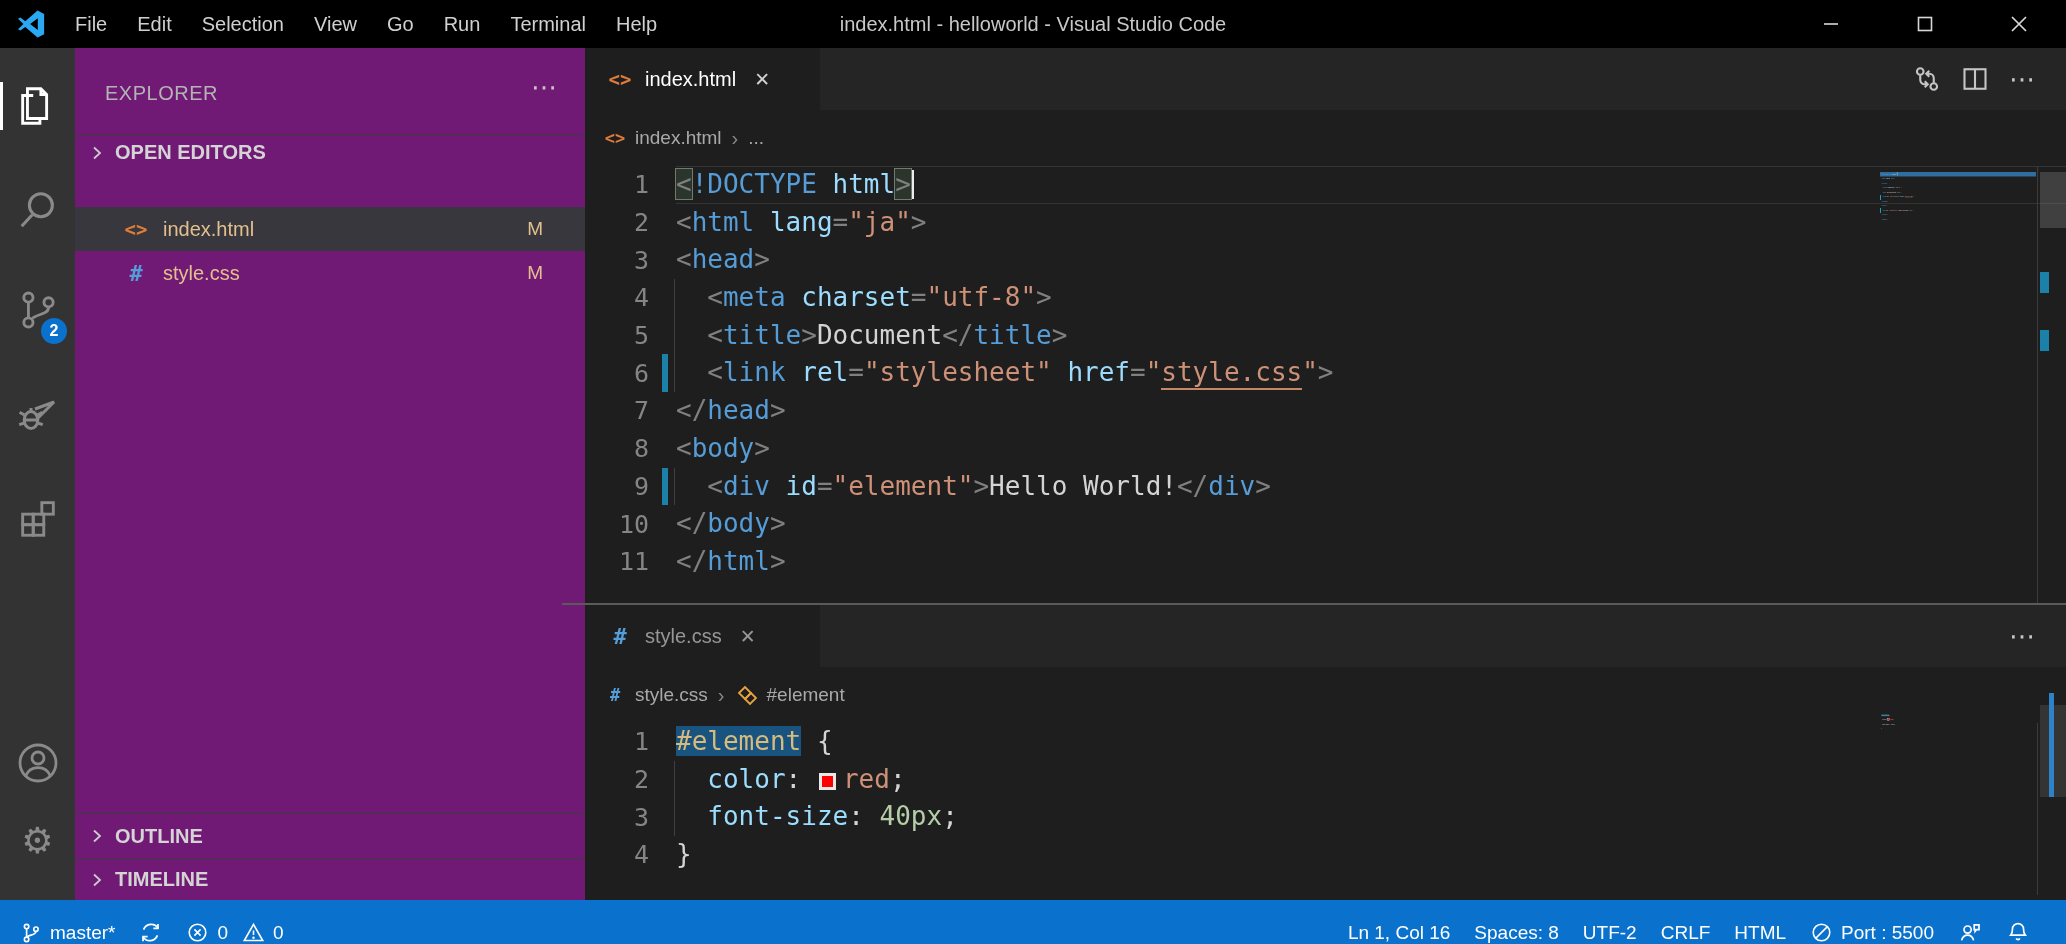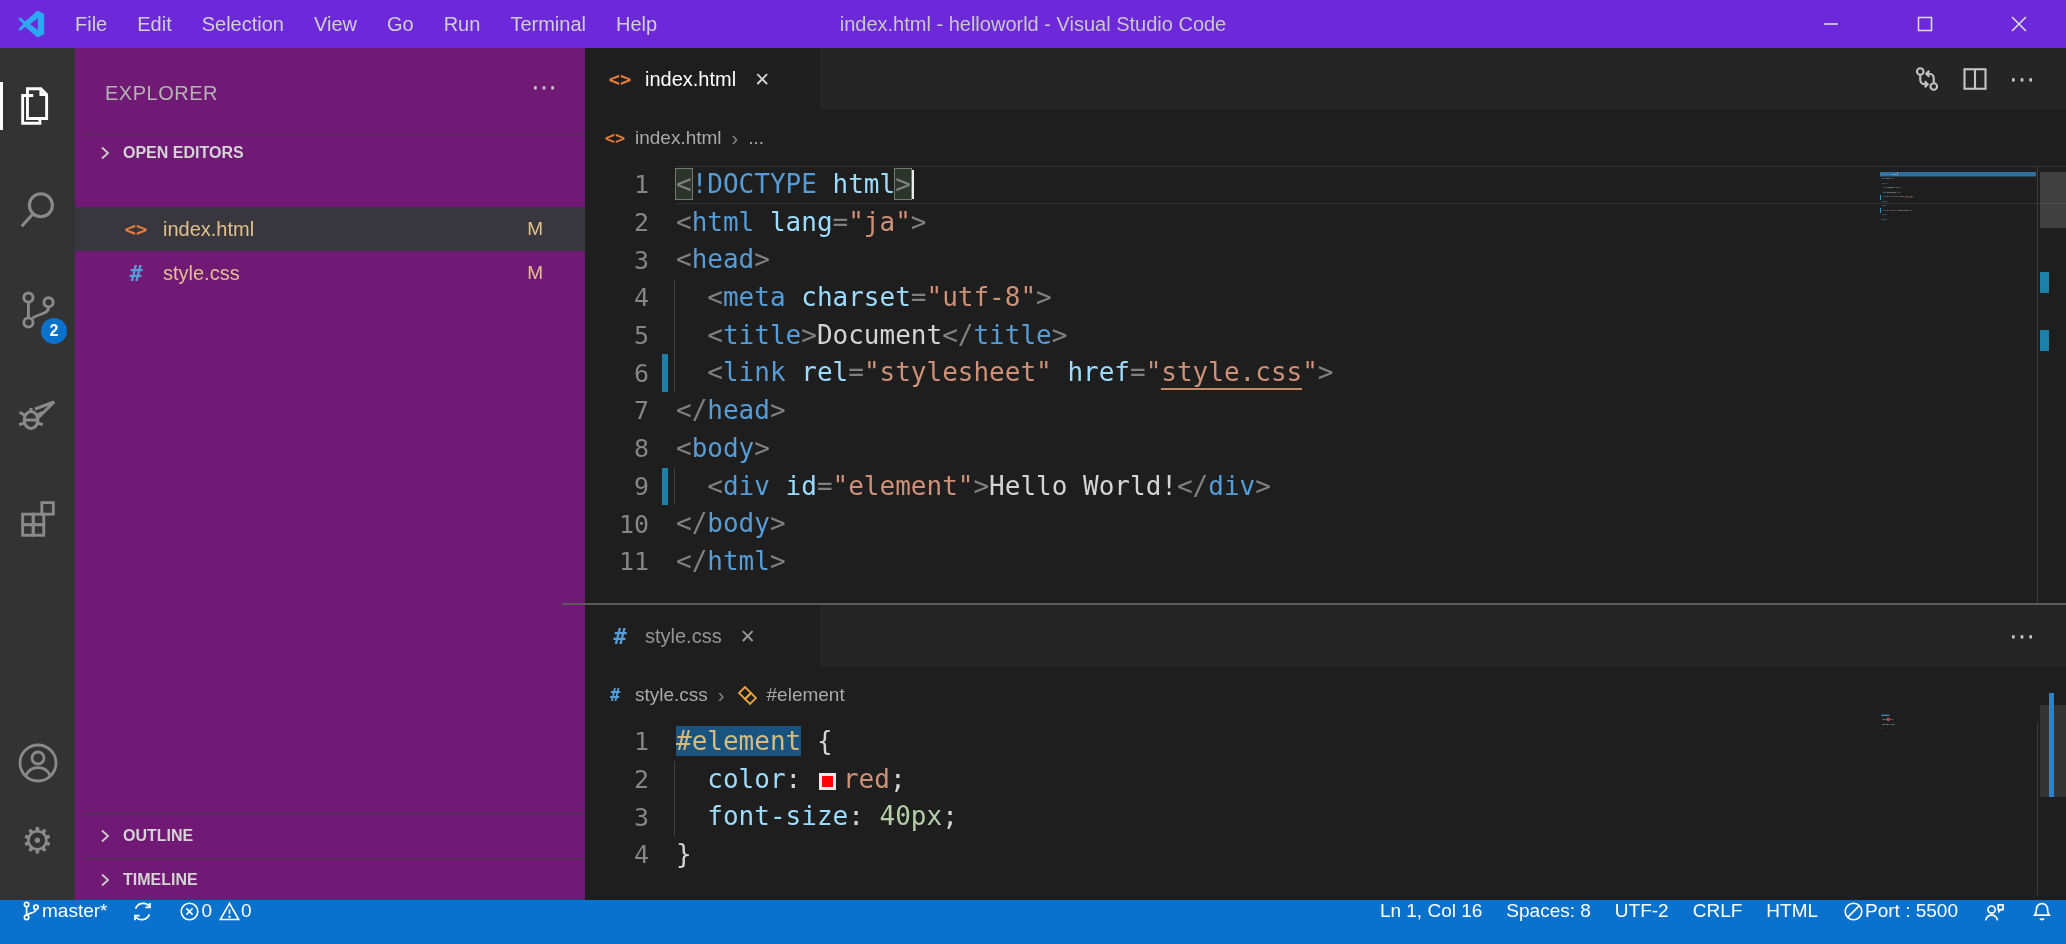--- a/index.html
+++ b/index.html
@@ -1,52 +1,52 @@
 <!DOCTYPE html>
 <html><head>
 <meta charset="utf-8">
 <style>
   html,body{margin:0;padding:0;background:#1e1e1e;}
   *{box-sizing:border-box;}
   #win{position:relative;width:2066px;height:944px;overflow:hidden;background:#1e1e1e;
        font-family:"Liberation Sans",sans-serif;color:#ccc;-webkit-font-smoothing:antialiased;}
 
   
-  #titlebar{position:absolute;left:0;top:0;width:2066px;height:48px;background:#6d28d9;
+  #titlebar{position:absolute;left:0;top:0;width:2066px;height:48px;background:#000000;
             display:flex;align-items:center;}
   #logo{width:30px;height:30px;margin:0 14px 0 16px;flex:none;}
   #menus{display:flex;align-items:center;height:100%;}
   .menu-item{padding:0 15px;font-size:20px;color:#d0d0d0;line-height:48px;cursor:default;}
   #win-title{position:absolute;left:0;right:0;text-align:center;font-size:20px;color:#c8c8c8;pointer-events:none;}
   #win-controls{margin-left:auto;display:flex;align-items:center;height:100%;}
   .win-btn{width:94px;height:48px;display:flex;align-items:center;justify-content:center;color:#d8d8d8;}
 
   
   #statusbar{position:absolute;left:0;top:900px;width:2066px;height:44px;background:#0a72cc;
              display:flex;align-items:center;color:#fff;font-size:19px;}
-  .sb-item{display:flex;align-items:flex-start;padding:0 12px;height:100%;white-space:nowrap;}
+  .sb-item{display:flex;align-items:flex-end;gap:8px;padding:0 12px;height:100%;white-space:nowrap;}
   #sb-left{display:flex;align-items:center;height:100%;padding-left:8px;}
-  #sb-right{margin-left:auto;display:flex;align-items:center;height:100%;padding-right:0;}
+  #sb-right{margin-left:auto;display:flex;align-items:center;height:100%;padding-right:24px;}
   .sb-item svg{flex:none;}
 
   
   #activitybar{position:absolute;left:0;top:48px;width:75px;height:852px;background:#333333;}
   .act-item{position:absolute;left:0;width:75px;height:100px;display:flex;align-items:center;justify-content:center;}
   .act-item.active::before{content:'';position:absolute;left:0;top:26px;width:3px;height:48px;background:#fff;}
   .act-badge{position:absolute;right:8px;bottom:16px;min-width:26px;height:26px;border-radius:13px;
              background:#0a72cc;color:#fff;font-size:16px;font-weight:bold;display:flex;align-items:center;justify-content:center;}
   .gear-glyph{font-size:36px;color:#8a8a8a;line-height:1;}
 
   
   #sidebar{position:absolute;left:75px;top:48px;width:510px;height:852px;background:#701a75;}
   #explorer-head{position:absolute;left:0;top:0;width:100%;height:86px;}
   #explorer-title{position:absolute;left:30px;top:34px;font-size:20px;letter-spacing:.5px;color:#b4b4b4;}
   #explorer-more{position:absolute;right:26px;top:24px;font-size:26px;color:#c5c5c5;letter-spacing:2px;}
-  .section{position:absolute;left:8px;width:100%;display:flex;align-items:center;border-top:1px solid #3c3c3c;
-           font-weight:bold;font-size:16px;color:#d4d4d4;}
+  .section{position:absolute;left:0;width:100%;display:flex;align-items:center;border-top:1px solid #3c3c3c;
+           font-weight:bold;font-size:20px;color:#d4d4d4;}
   .section .chev{margin:0 8px 0 12px;display:flex;}
   #sec-open-editors{top:86px;height:36px;}
   #sec-folder{top:123px;height:36px;}
   #sec-outline{top:765px;height:45px;}
   #sec-timeline{top:810px;height:42px;}
   .file-row{position:absolute;left:0;width:100%;height:44px;display:flex;align-items:center;font-size:20px;color:#e2c08d;}
   .file-row.selected{background:#37373d;}
   #file-row-0{top:159px;}
   #file-row-1{top:203px;}
   .file-icon{width:34px;margin-left:44px;margin-right:10px;font-family:"DejaVu Sans Mono",monospace;

